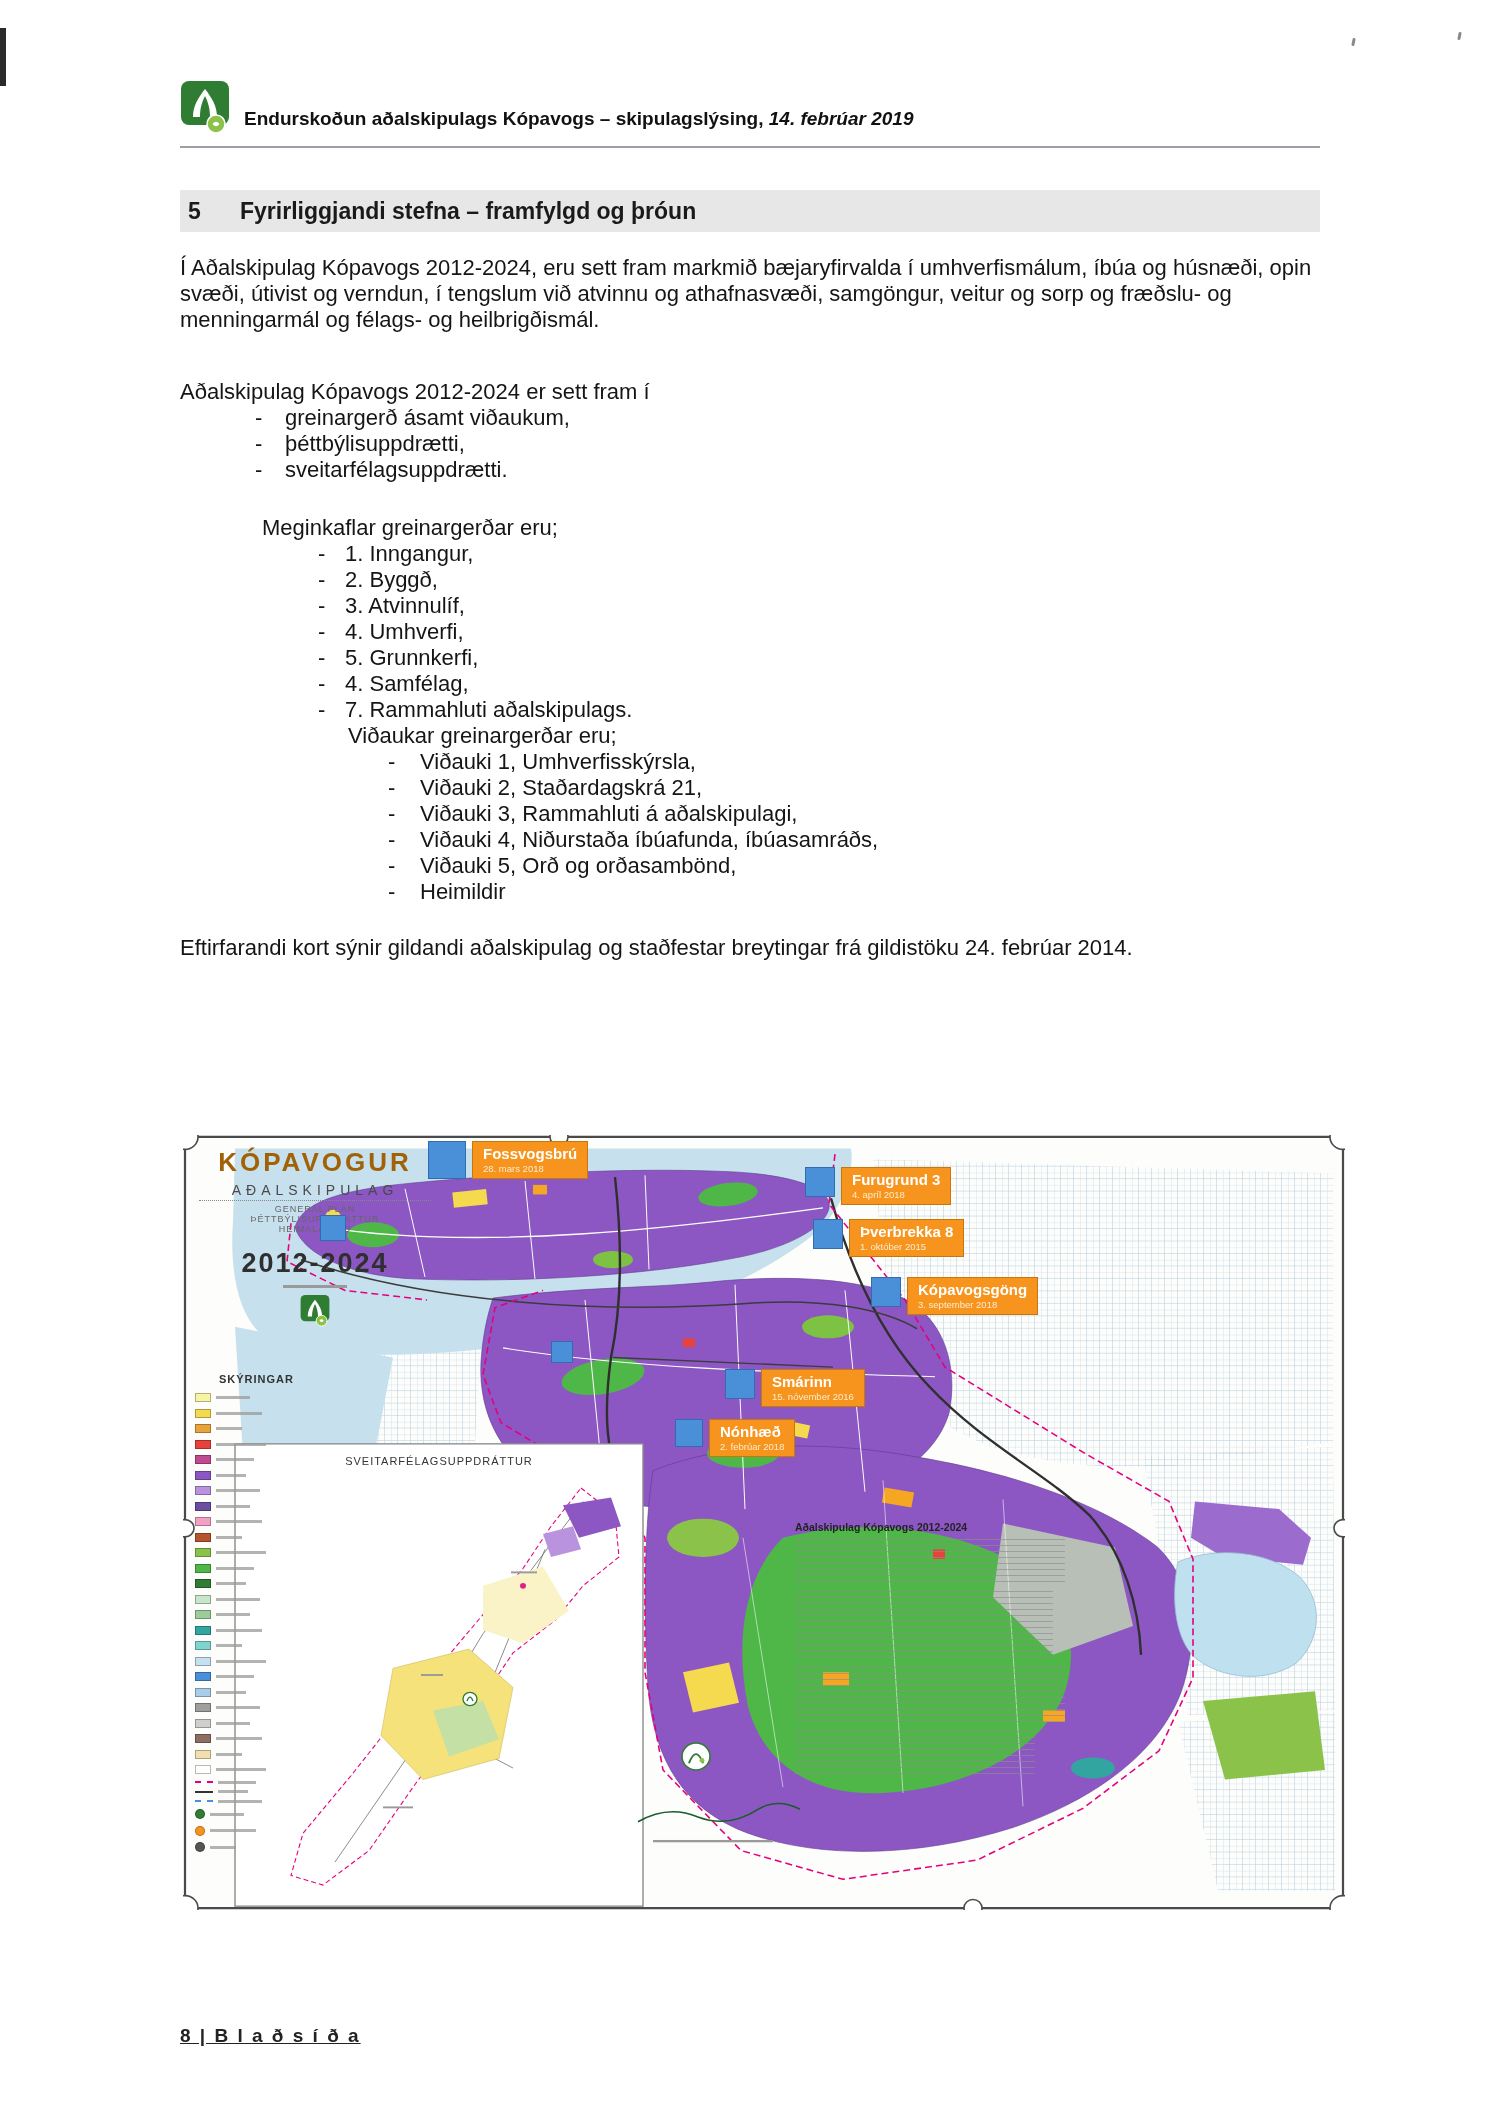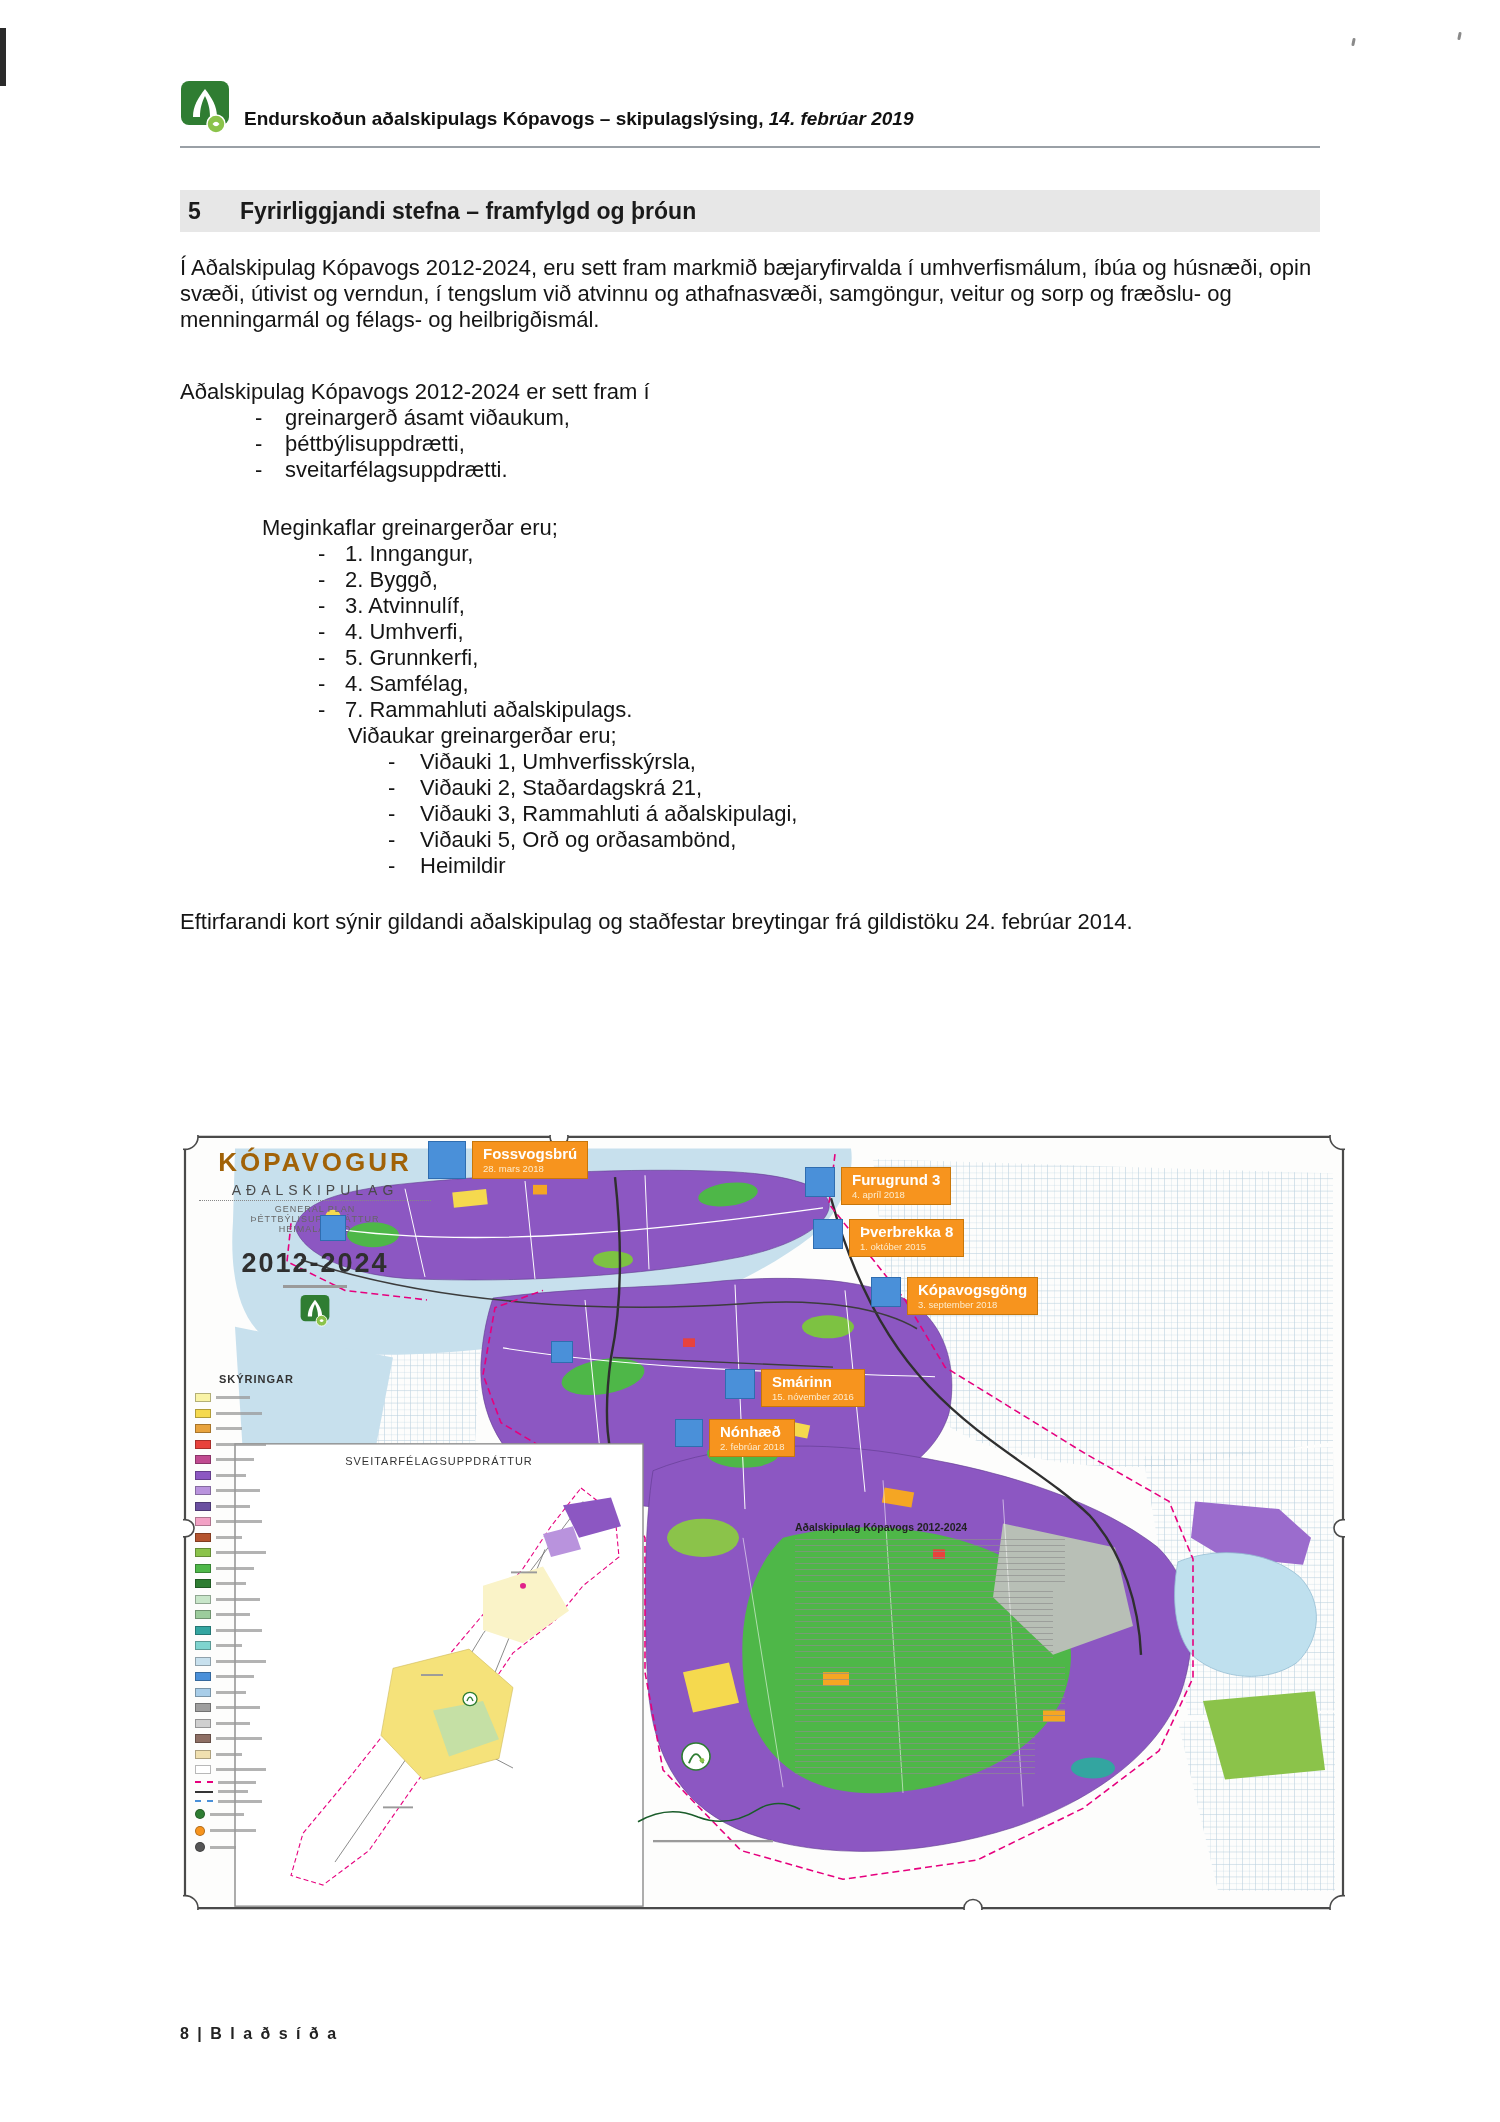--- a/index.html
+++ b/index.html
@@ -59,21 +59,21 @@
   .marker{display:block;background:#4a90d9;border:1px solid #2f6db0;box-sizing:border-box;flex:0 0 auto;}
   .marker.lone{position:absolute;z-index:5;}
   .callout-box{background:#f7941e;border:1px solid #c8770b;padding:3px 10px 4px;}
   .callout-label{font-size:15px;font-weight:bold;color:#ffffff;white-space:nowrap;}
   .callout-date{font-size:9.5px;color:#fdeccd;margin-top:1px;white-space:nowrap;}
   
   .map-note{position:absolute;left:612px;top:350px;width:282px;z-index:4;margin-top:36px;}
   .map-note-title{font-size:10.5px;font-weight:bold;color:#222;}
   .tiny-lines{background:repeating-linear-gradient(to bottom,#8d8d8d 0 1.4px,transparent 1.4px 6px);opacity:.65;margin-top:6px;}
   
-  .footer{position:absolute;left:180px;top:2025px;font-size:16px;font-weight:bold;letter-spacing:2px;color:#222;}
+  .footer{position:absolute;left:180px;top:2025px;font-size:19px;font-weight:bold;letter-spacing:2px;color:#222;text-decoration:underline;}
 </style>
 </head>
 <body>
 
 <div class="scan-artifact" style="left:0;top:28px;width:6px;height:58px;"></div>
 <div class="apostrophe" style="left:1352px;top:38px;"></div>
 <div class="apostrophe" style="left:1458px;top:32px;"></div>
 
 <div class="header">
   <div class="header-inner">
@@ -110,20 +110,21 @@
     <div class="li">4. Umhverfi,</div>
     <div class="li">5. Grunnkerfi,</div>
     <div class="li">4. Samfélag,</div>
     <div class="li">7. Rammahluti aðalskipulags.</div>
   </div>
   <div class="sub-heading-2">Viðaukar greinargerðar eru;</div>
   <div class="list-3">
     <div class="li">Viðauki 1, Umhverfisskýrsla,</div>
     <div class="li">Viðauki 2, Staðardagskrá 21,</div>
     <div class="li">Viðauki 3, Rammahluti á aðalskipulagi,</div>
+    <div class="li">Viðauki 4, Niðurstaða íbúafunda, íbúasamráðs,</div>
     <div class="li">Viðauki 5, Orð og orðasambönd,</div>
     <div class="li">Heimildir</div>
   </div>
   <p class="map-intro">Eftirfarandi kort sýnir gildandi aðalskipulag  og staðfestar breytingar frá gildistöku 24. febrúar 2014.</p>
 </div>
 
 <div class="map-wrap">
   <svg class="terrain" viewBox="0 0 1162 808" width="1162" height="775" preserveAspectRatio="none">
     <defs>
       <pattern id="streets" width="13" height="13" patternUnits="userSpaceOnUse">

